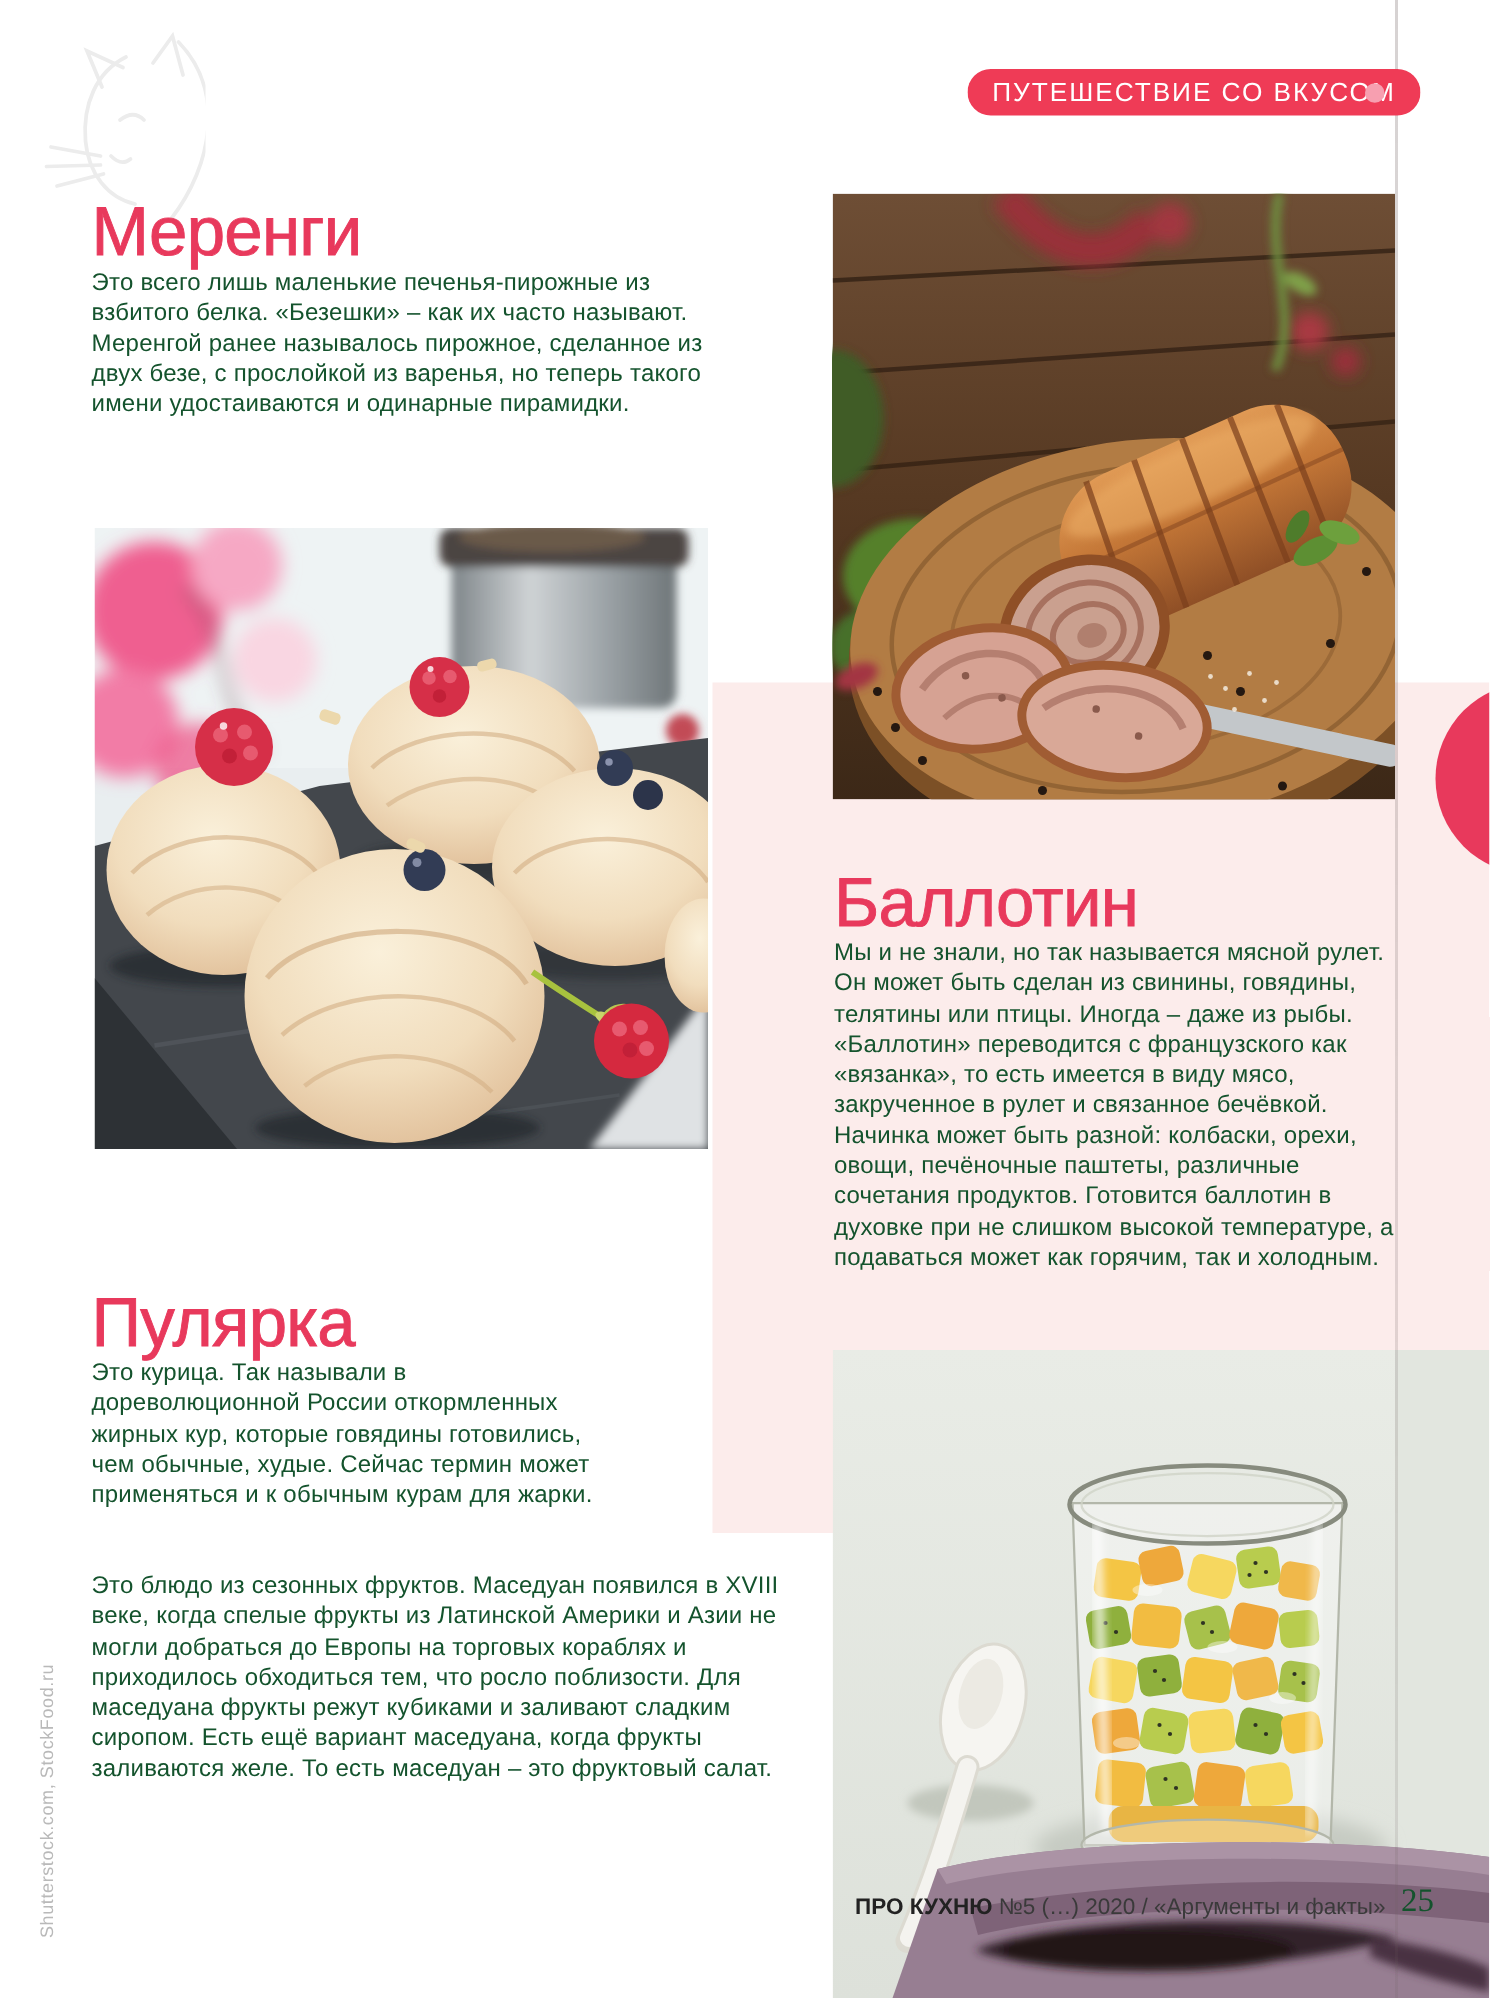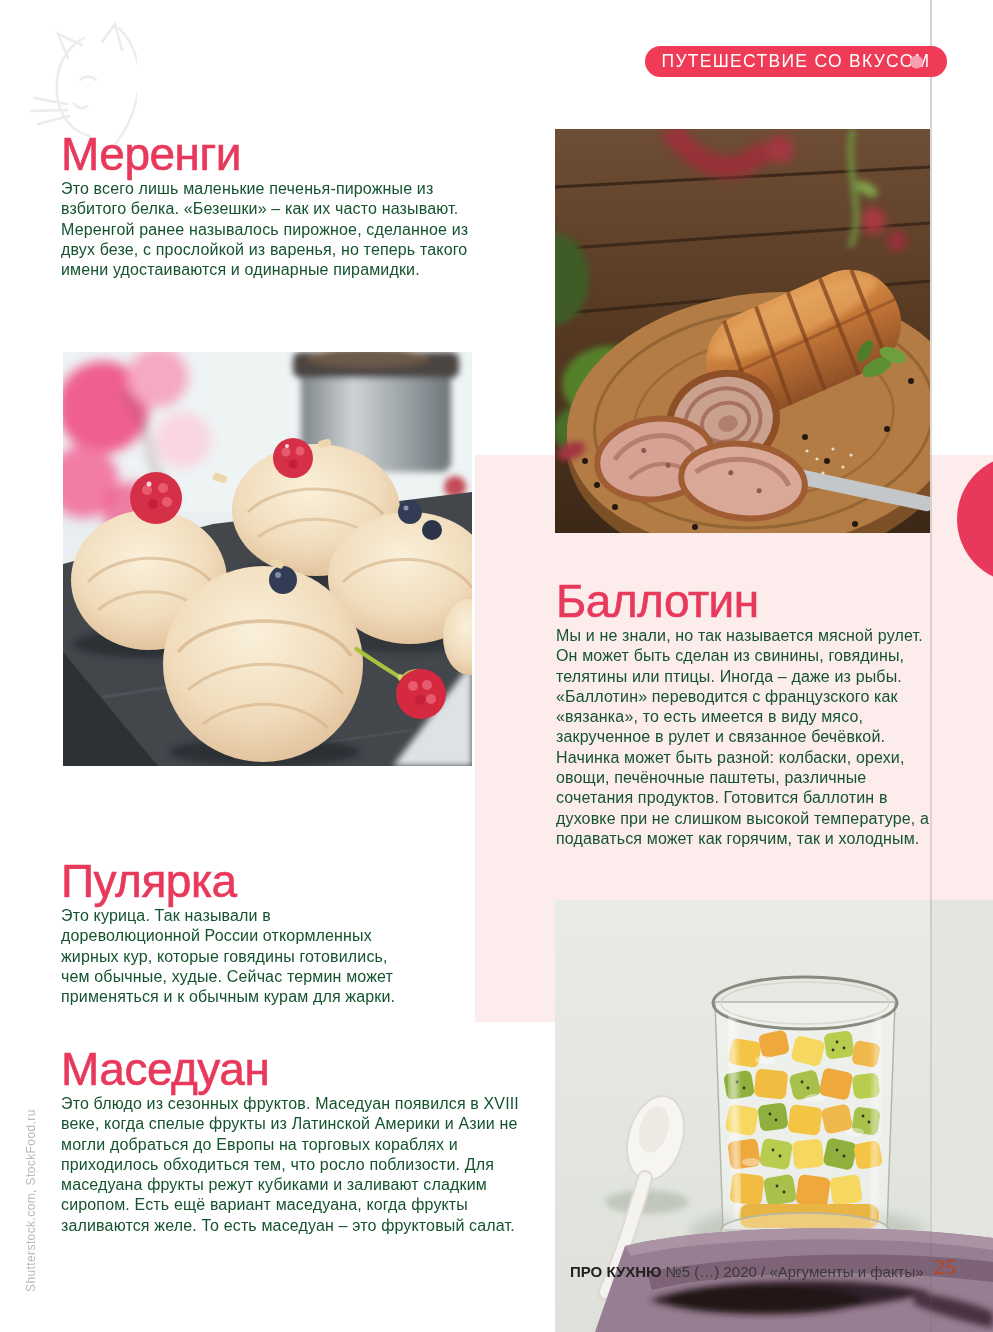--- a/index.html
+++ b/index.html
@@ -33,21 +33,21 @@
   
   .photo{position:absolute;z-index:3;overflow:hidden;}
   #photo-meringues{left:63px;top:352px;width:409px;height:414px;}
   #photo-ballotine{left:555px;top:129px;width:375px;height:404px;}
   #photo-fruit{left:555px;top:900px;width:438px;height:432px;}
   
   .footer{position:absolute;left:570px;top:1263px;z-index:6;font-size:15px;color:#3a3a3a;
           white-space:nowrap;}
   .footer .mag{font-weight:bold;color:#222;}
   .pagenum{position:absolute;left:934px;top:1254px;z-index:6;font-family:"Liberation Serif",serif;
-           font-size:22px;color:#c2410c;}
+           font-size:22px;color:#14532d;}
   .credit{position:absolute;left:24px;top:1292px;transform:rotate(-90deg);transform-origin:0 0;
           white-space:nowrap;font-size:12px;letter-spacing:.4px;color:#b9b9b9;z-index:5;}
 </style>
 </head>
 <body>
 
 <div class="page" style="--accent: #e8395c; --badge: #ef3b56; --badge-dot: #f79fb0; --panel: #fceceb;">
 
   <svg class="cat-sketch" width="115" height="130" viewBox="0 0 115 130">
     <g fill="none" stroke="#ececec" stroke-width="2.5" stroke-linecap="round">
@@ -75,21 +75,20 @@
     <h2>Меренги</h2>
     <p>Это всего лишь маленькие печенья-пирожные из взбитого белка. «Безешки» – как их часто называют. Меренгой ранее называлось пирожное, сделанное из двух безе, с прослойкой из варенья, но теперь такого имени удостаиваются и одинарные пирамидки.</p>
   </div>
 
   <div class="article" id="art-pulyarka">
     <h2>Пулярка</h2>
     <p>Это курица. Так называли в дореволюционной России откормленных жирных кур, которые говядины готовились, чем обычные, худые. Сейчас термин может применяться и к обычным курам для жарки.</p>
   </div>
 
   <div class="article" id="art-maseduan">
-    <h2>Маседуан</h2>
     <p>Это блюдо из сезонных фруктов. Маседуан появился в XVIII веке, когда спелые фрукты из Латинской Америки и Азии не могли добраться до Европы на торговых кораблях и приходилось обходиться тем, что росло поблизости. Для маседуана фрукты режут кубиками и заливают сладким сиропом. Есть ещё вариант маседуана, когда фрукты заливаются желе. То есть маседуан – это фруктовый салат.</p>
   </div>
 
   <div class="article" id="art-ballotin">
     <h2>Баллотин</h2>
     <p>Мы и не знали, но так называется мясной рулет. Он может быть сделан из свинины, говядины, телятины или птицы. Иногда – даже из рыбы. «Баллотин» переводится с французского как «вязанка», то есть имеется в виду мясо, закрученное в рулет и связанное бечёвкой. Начинка может быть разной: колбаски, орехи, овощи, печёночные паштеты, различные сочетания продуктов. Готовится баллотин в духовке при не слишком высокой температуре, а подаваться может как горячим, так и холодным.</p>
   </div>
 
   <div class="photo" id="photo-meringues">
     <svg width="409" height="414" viewBox="0 0 409 414">

